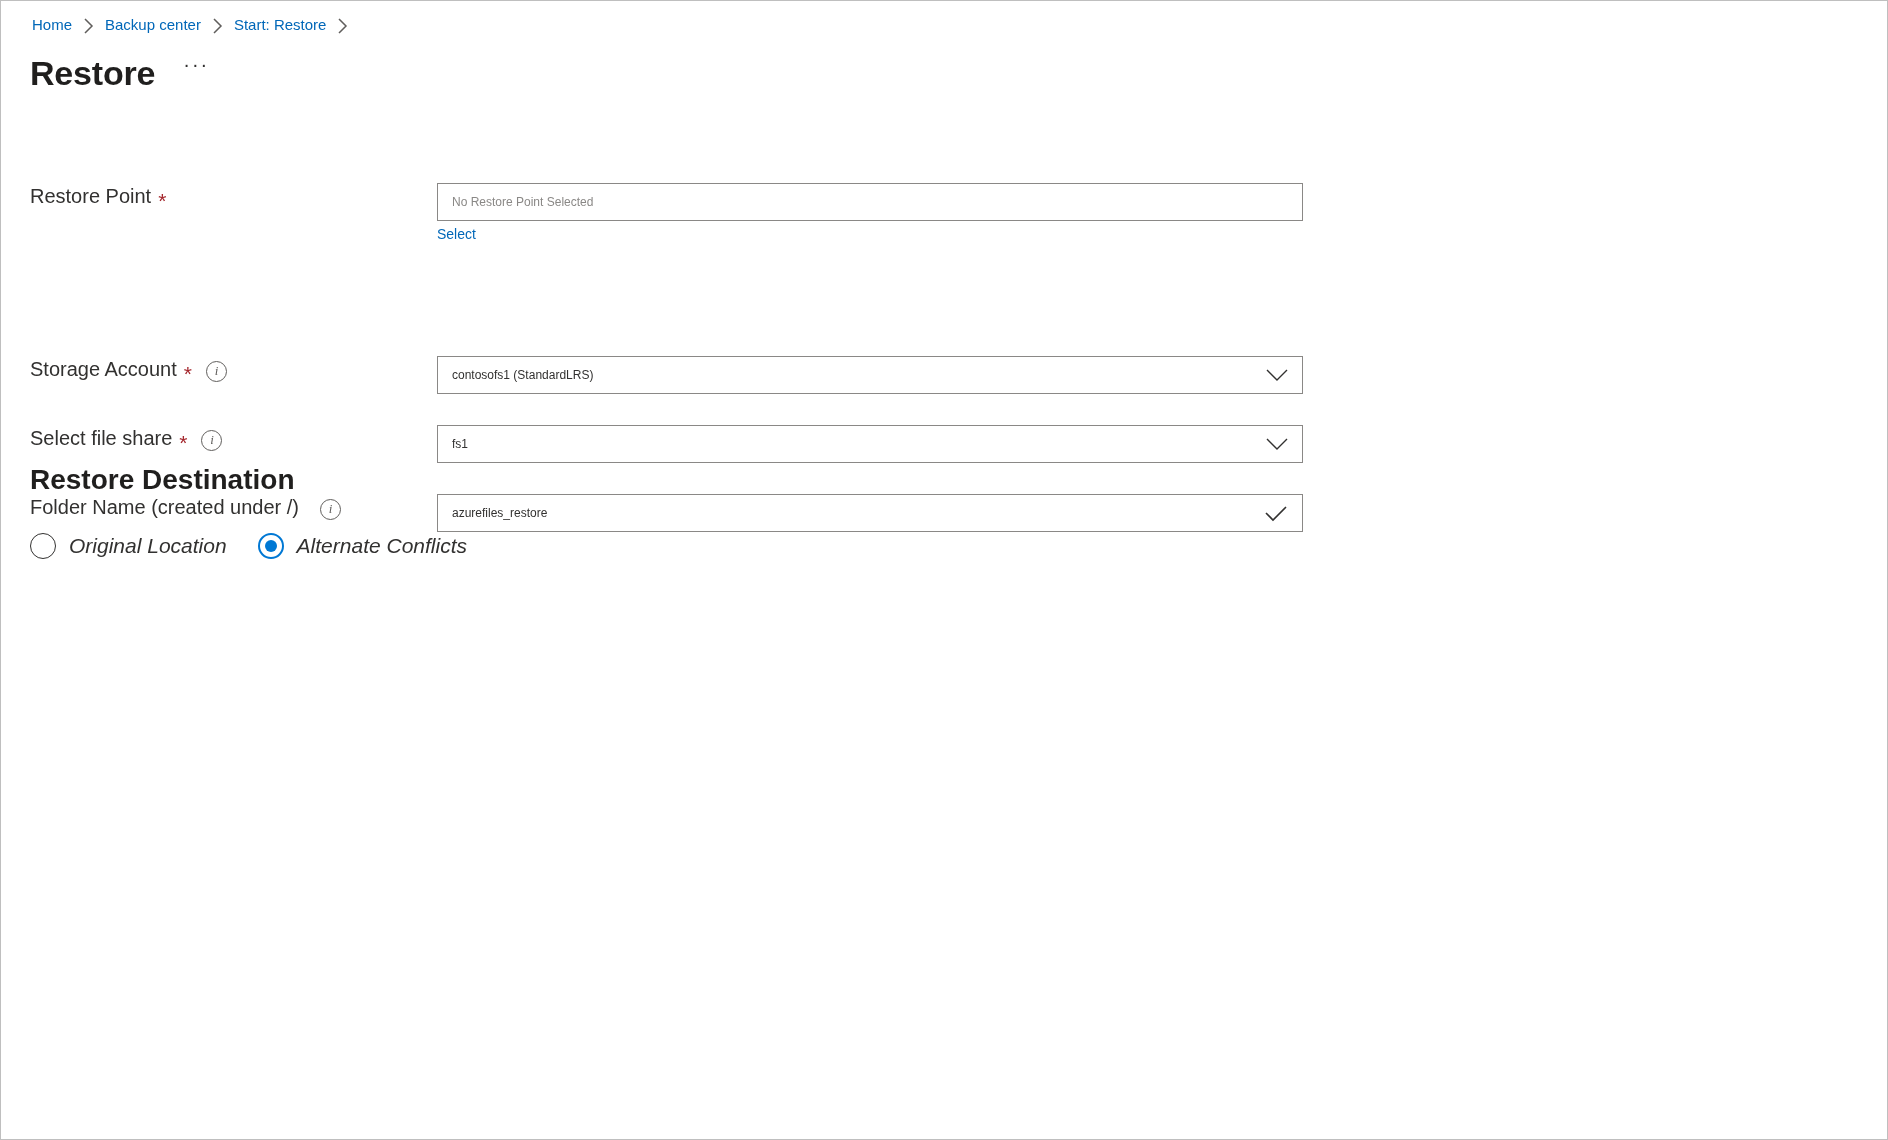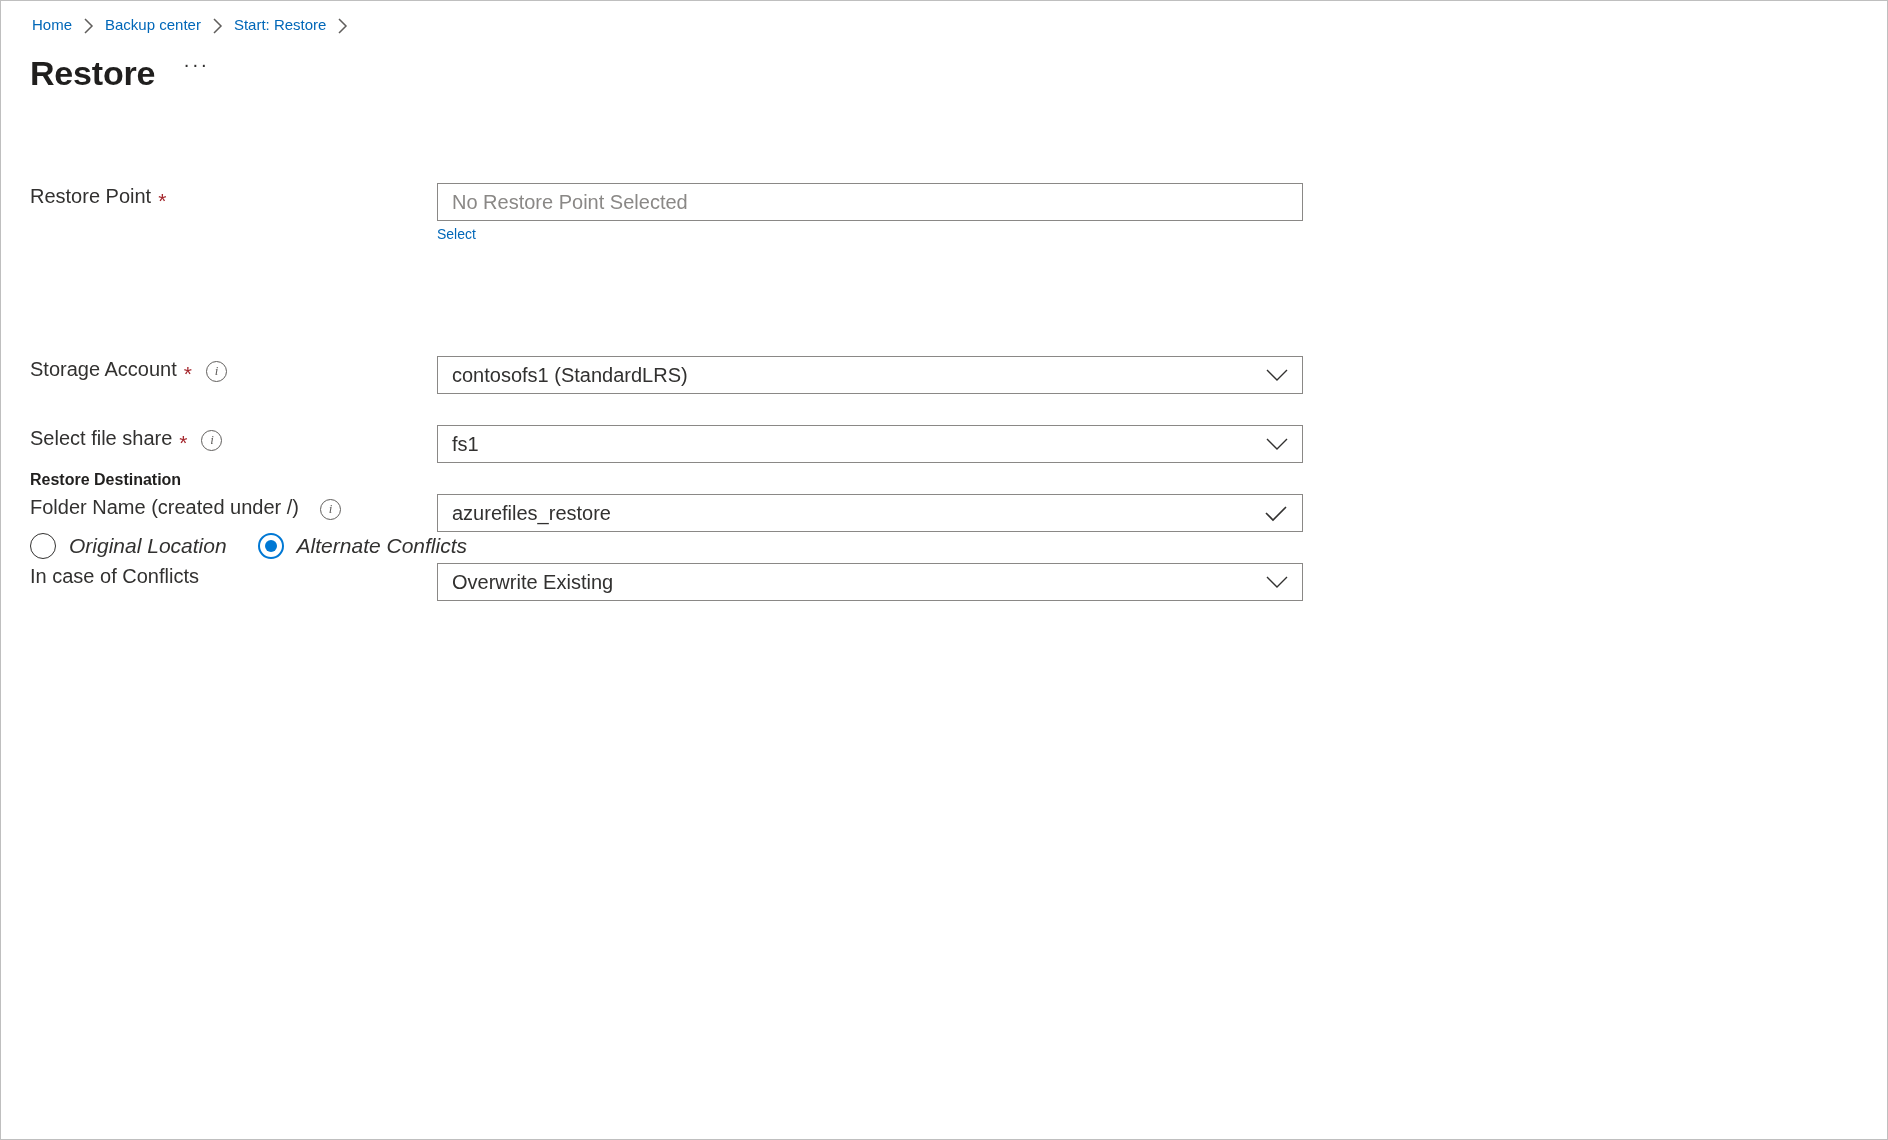--- a/index.html
+++ b/index.html
@@ -131,21 +131,21 @@
   }
   .txtbox {
     box-sizing: border-box;
     width: 866px;
     height: 38px;
     border: 1px solid #8a8886;
     background: #ffffff;
     display: flex;
     align-items: center;
     padding: 0 14px;
-    font-size: 20px;
+    font-size: 12px;
     color: #323130;
     cursor: text;
   }
   .txtbox.placeholder { color: #8a8886; }
   .txtbox .val { flex: 1 1 auto; overflow: hidden; white-space: nowrap; }
   .chev, .check {
     flex: 0 0 auto;
     margin-left: 10px;
     color: #323130;
     display: flex;
@@ -158,21 +158,21 @@
     font-size: 14px;
     line-height: 26px;
     color: #0067b8;
     cursor: pointer;
   }
 
   
   .section-head {
     position: absolute;
     left: 29px;
-    font-size: 16px;
+    font-size: 28px;
     line-height: 28px;
     font-weight: bold;
     color: #201f1e;
     text-align: center;
   }
 
   
   .radio-group {
     position: absolute;
     left: 29px;
@@ -326,30 +326,15 @@
           <span class="val">azurefiles_restore</span>
           <span class="check">
             <svg width="24" height="17" viewBox="0 0 24 17">
                 <path d="M2 8 L9 15 L22 2" fill="none" stroke="#323130" stroke-width="1.6"></path>
               </svg>
           </span>
         </div>
       </div>
     </div>
 
-    <div class="field-row" style="margin-top:31px;">
-      <div class="field-label">
-        <span>In case of Conflicts</span>
-      </div>
-      <div class="field-control">
-        <div class="txtbox">
-          <span class="val">Overwrite Existing</span>
-          <span class="chev">
-            <svg width="22" height="13" viewBox="0 0 22 13">
-                <path d="M1 1 L11 11 L21 1" fill="none" stroke="#323130" stroke-width="1.4"></path>
-              </svg>
-          </span>
-        </div>
-      </div>
-    </div>
 
   </div>
 </div>
 
 </body></html>

